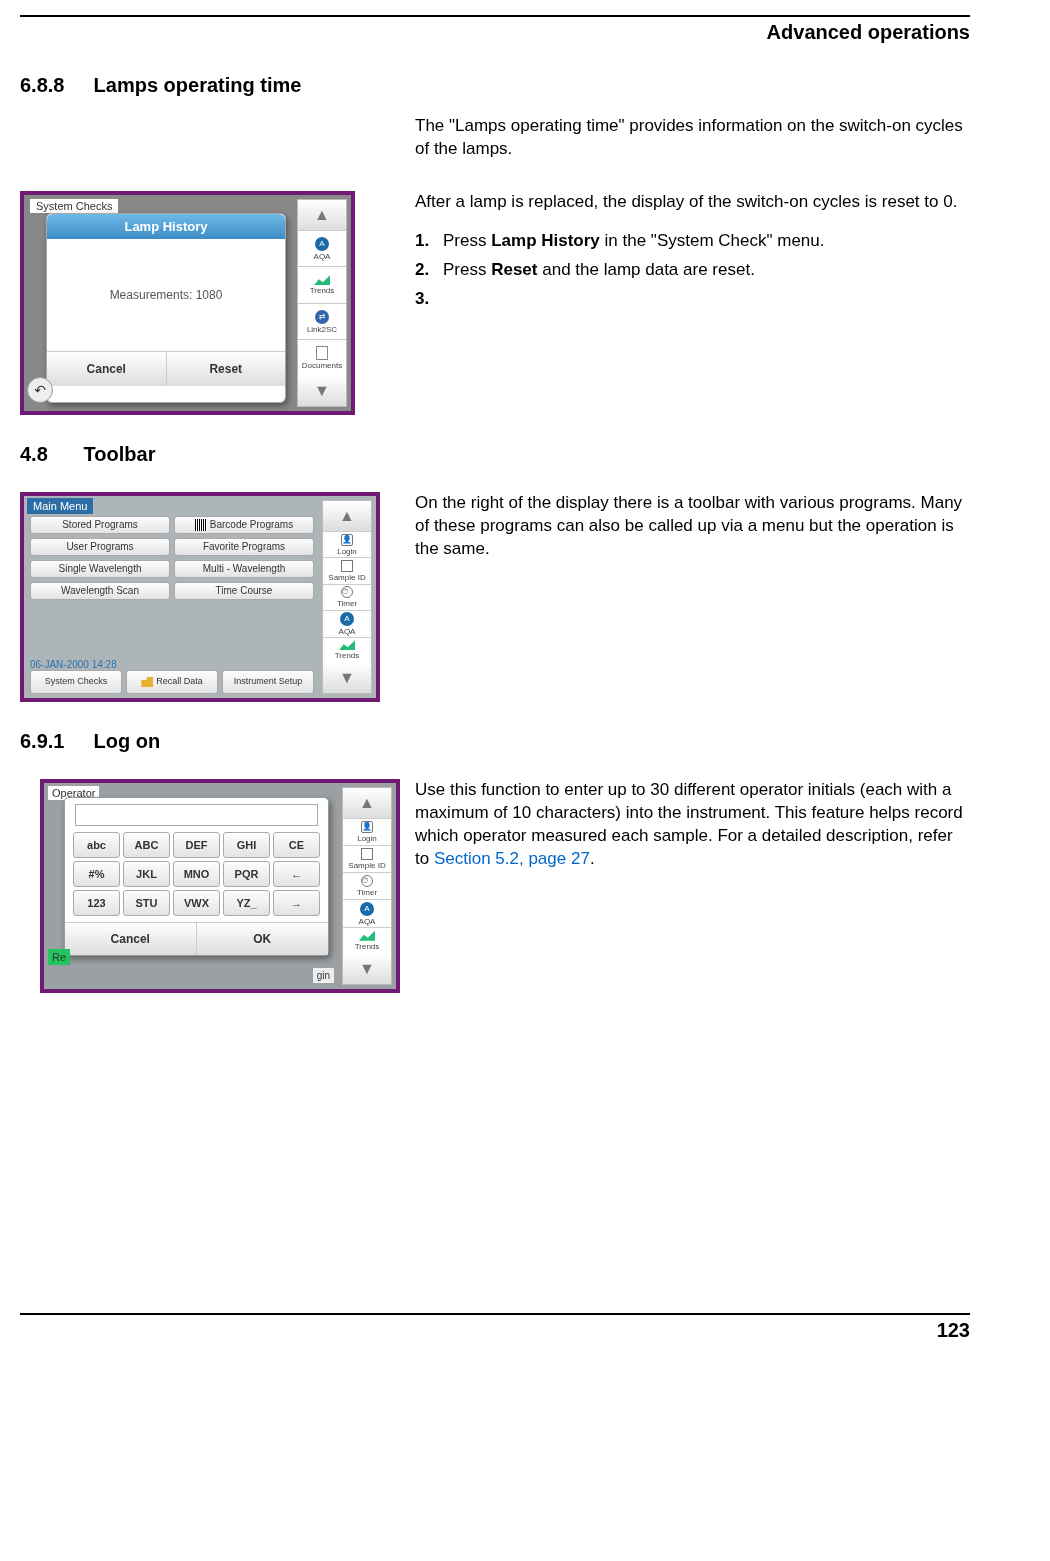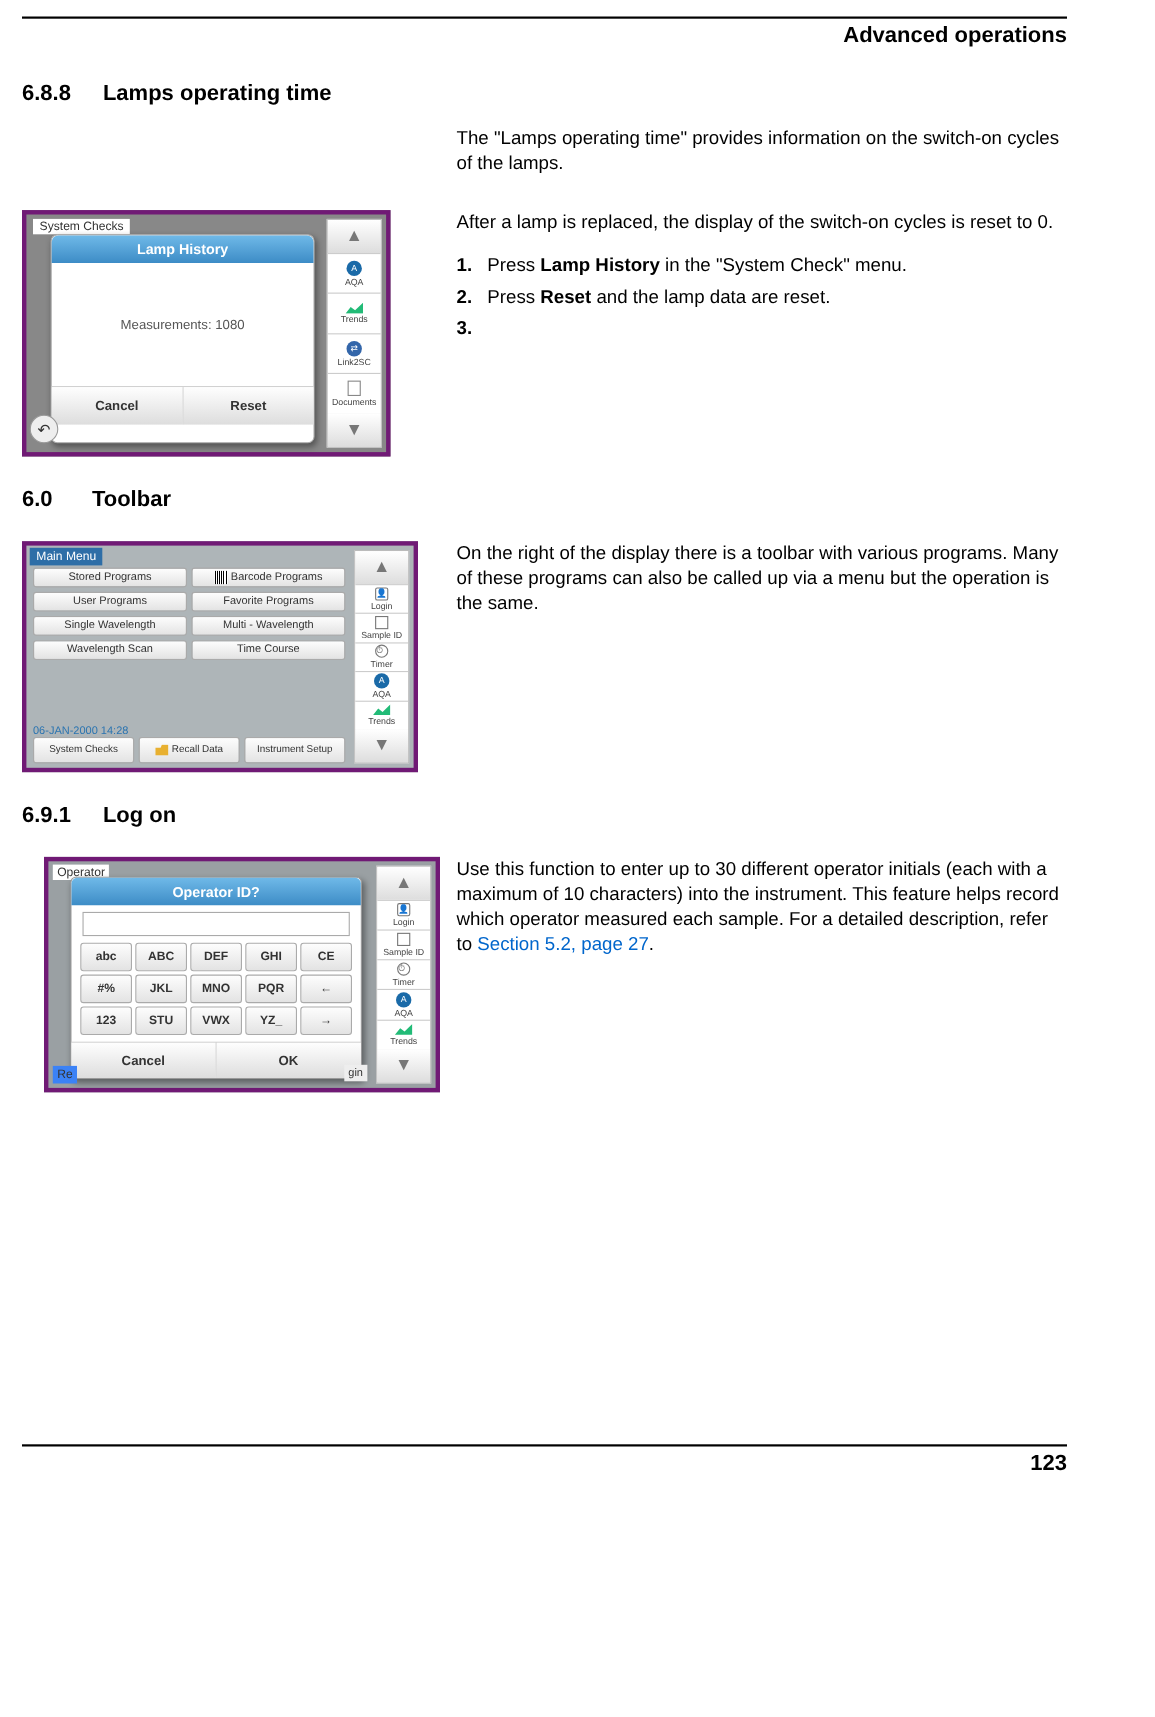--- a/index.html
+++ b/index.html
@@ -61,21 +61,21 @@
   .ss3 .bg-lbl{position:absolute;top:3px;left:4px;background:#fff;font-size:11px;padding:1px 4px;}
   .ss3 .popup{position:absolute;top:14px;left:20px;width:265px;background:#fff;border:1px solid #999;border-radius:5px;box-shadow:2px 3px 6px rgba(0,0,0,.4);}
   .ss3 .p-title{background:linear-gradient(#6fb9e8,#3d8cc6);color:#fff;font-weight:bold;text-align:center;padding:5px 0;border-radius:5px 5px 0 0;font-size:13px;}
   .ss3 .field{margin:6px 10px;height:22px;border:1px solid #aaa;background:#fff;}
   .ss3 .kbd{display:grid;grid-template-columns:repeat(5,1fr);gap:3px;padding:0 8px 6px 8px;}
   .ss3 .key{background:linear-gradient(#fdfdfd,#e3e3e3);border:1px solid #aaa;border-radius:3px;height:26px;display:flex;align-items:center;justify-content:center;font-size:11px;font-weight:bold;color:#333;}
   .ss3 .okrow{display:grid;grid-template-columns:1fr 1fr;border-top:1px solid #ccc;}
   .ss3 .okbtn{padding:9px 0;text-align:center;background:linear-gradient(#fefefe,#ddd);font-weight:bold;color:#333;font-size:12px;}
   .ss3 .okbtn:first-child{border-right:1px solid #ccc;}
   .ss3 .login-txt{position:absolute;right:62px;bottom:6px;font-size:10px;background:#eee;padding:2px 4px;}
-  .ss3 .re{position:absolute;left:4px;bottom:4px;font-size:11px;background:#3b82f6;padding:2px 4px;}
+  .ss3 .re{position:absolute;left:4px;bottom:24px;font-size:11px;background:#22c55e;padding:2px 4px;}
 </style>
 </head>
 <body>
 
 <div class="top-rule"></div>
 <div class="header-right">Advanced operations</div>
 
 <div class="sec-heading">
   <span class="sub-num">6.8.8</span>
   <span>Lamps operating time</span>
@@ -130,21 +130,21 @@
       <div class="ol-num">2.</div>
       <div><span>Press </span><span class="bold">Reset</span><span> and the lamp data are reset.</span></div>
     </div>
     <div class="ol-item">
       <div class="ol-num">3.</div>
     </div>
   </div>
 </div>
 
 <div class="sec-heading">
-  <span class="sec-num" style="width:58px">6.0</span>
+  <span class="sec-num" style="width:58px">4.8</span>
   <span>Toolbar</span>
 </div>
 
 <div class="block" style="margin-top:26px">
   <div class="ss-col">
 
     <div class="ss ss2">
       <div class="mm-title">Main Menu</div>
       <div class="grid">
         <div class="cell">
@@ -205,21 +205,20 @@
   <span class="sub-num">6.9.1</span>
   <span>Log on</span>
 </div>
 
 <div class="block" style="margin-top:26px">
   <div class="ss-col">
 
     <div class="ss ss3">
       <div class="bg-lbl">Operator</div>
       <div class="popup">
-        <div class="p-title">Operator ID?</div>
         <div class="field"></div>
         <div class="kbd">
           <div class="key">abc</div>
           <div class="key">ABC</div>
           <div class="key">DEF</div>
           <div class="key">GHI</div>
           <div class="key">CE</div>
           <div class="key">#%</div>
           <div class="key">JKL</div>
           <div class="key">MNO</div>

